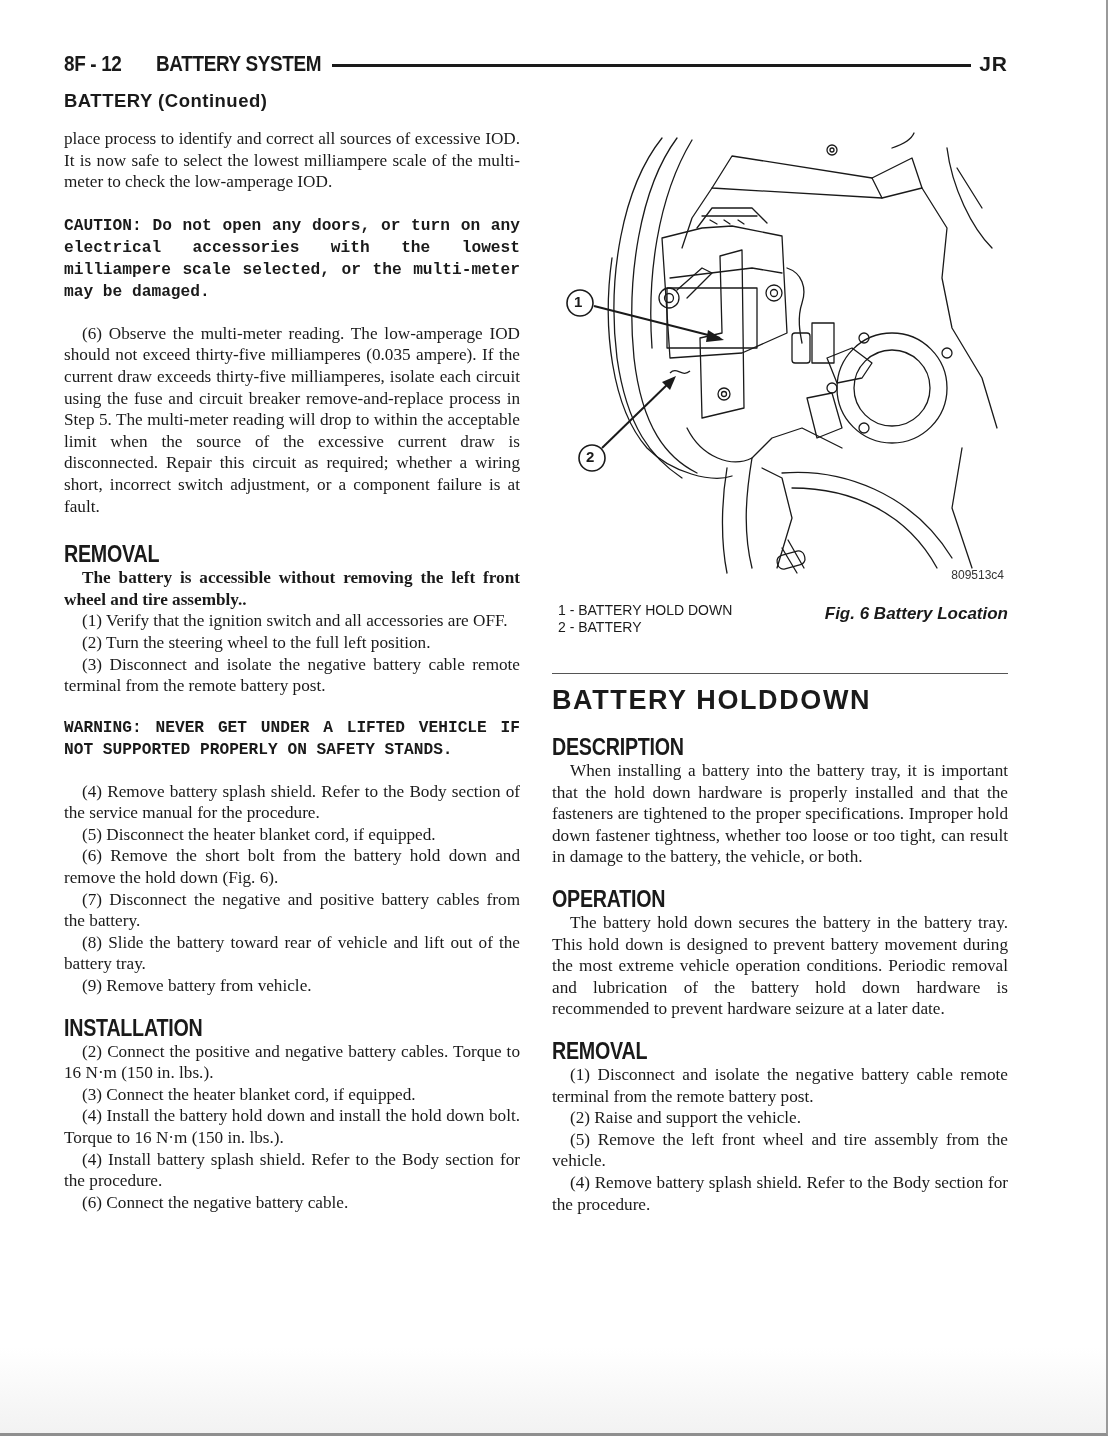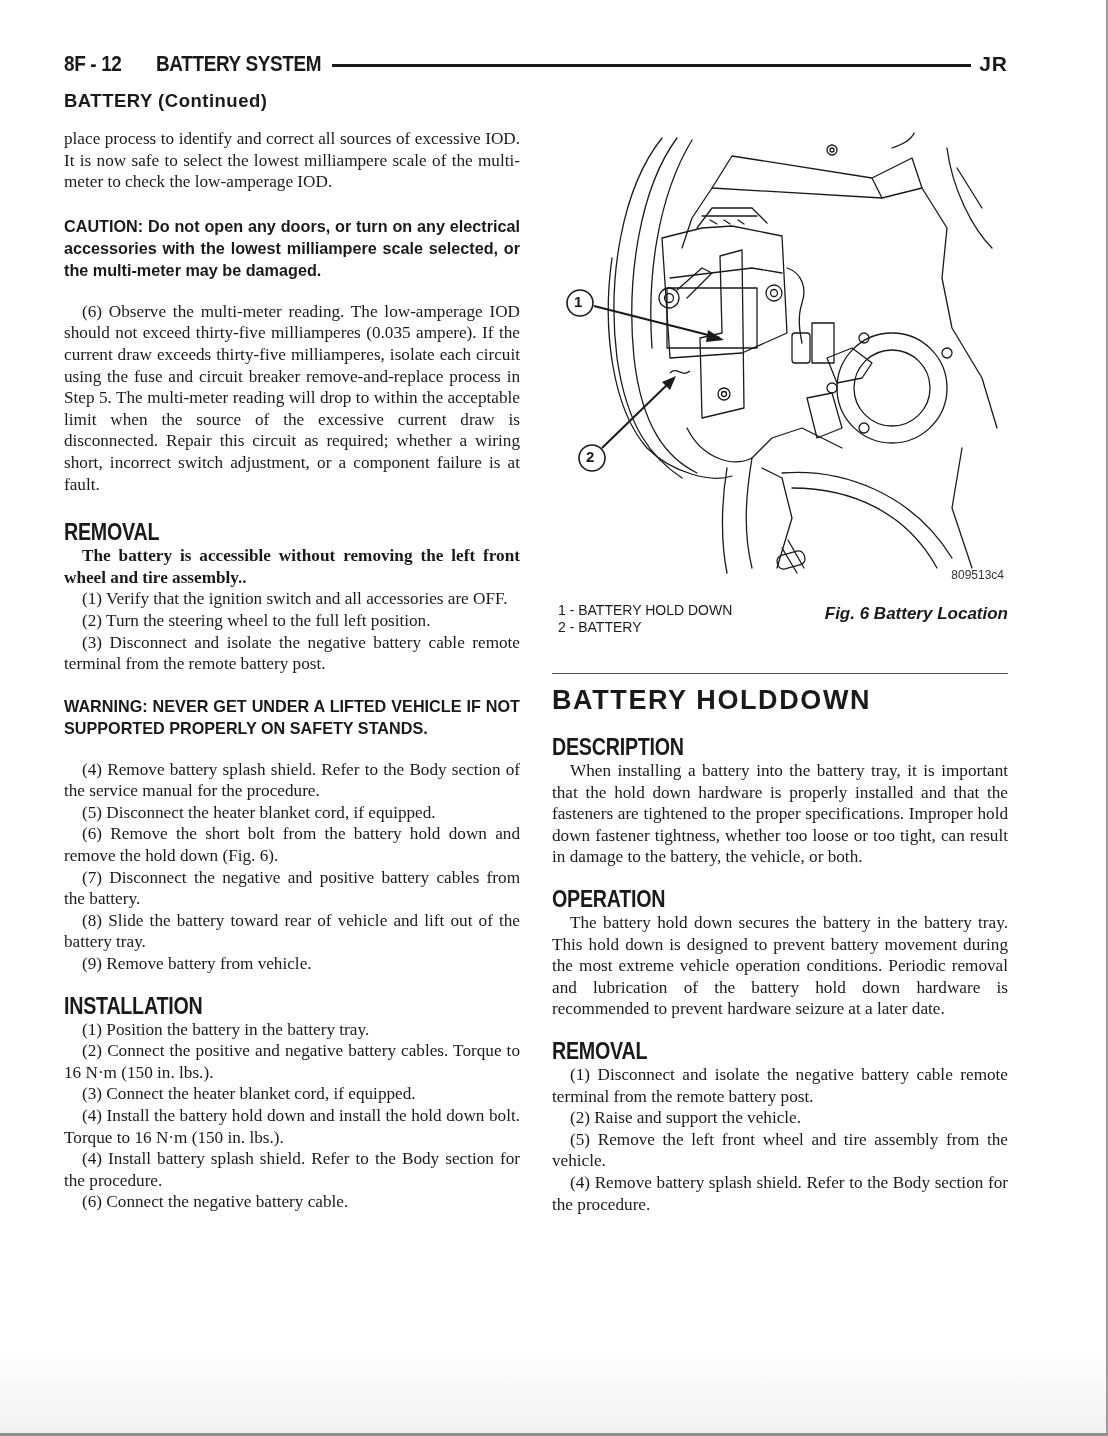--- a/index.html
+++ b/index.html
@@ -34,21 +34,21 @@
 
   .col { position: absolute; }
   .col-left { left: 64px; top: 128px; width: 456px; }
 
   p.body {
     margin: 0; font-size: 17.2px; line-height: 21.6px; text-align: justify; text-align-last: left;
   }
   p.indent { text-indent: 18px; }
   p.bolds { font-weight: bold; }
   .note {
-    font-family: Liberation Sans, sans-serif; font-weight: bold;
+    font-family: Liberation Mono, monospace; font-weight: bold;
     font-size: 16.2px; line-height: 22px; text-align: justify; text-align-last: left; margin: 0;
   }
   h2.sec {
     margin: 0; font-family: "Liberation Sans", "DejaVu Sans", sans-serif; font-weight: bold;
     font-size: 24px; transform: scaleX(0.82); transform-origin: left center; letter-spacing: -0.3px;
     height: 26px; line-height: 26px;
   }
   h1.big {
     margin: 0; font-family: "Liberation Sans", "DejaVu Sans", sans-serif; font-weight: 900;
     font-size: 27px; letter-spacing: 1.6px; line-height: 32px;
@@ -96,21 +96,20 @@
     <div style="height:20px"></div>
     <p class="body indent">(4) Remove battery splash shield. Refer to the Body section of the service manual for the procedure.</p>
     <p class="body indent">(5) Disconnect the heater blanket cord, if equipped.</p>
     <p class="body indent">(6) Remove the short bolt from the battery hold down and remove the hold down (Fig. 6).</p>
     <p class="body indent">(7) Disconnect the negative and positive battery cables from the battery.</p>
     <p class="body indent">(8) Slide the battery toward rear of vehicle and lift out of the battery tray.</p>
     <p class="body indent">(9) Remove battery from vehicle.</p>
 
     <div style="height:18px"></div>
     <h2 class="sec">INSTALLATION</h2>
-    <p class="body indent">(1) Position the battery in the battery tray.</p>
     <p class="body indent">(2) Connect the positive and negative battery cables. Torque to 16 N·m (150 in. lbs.).</p>
     <p class="body indent">(3) Connect the heater blanket cord, if equipped.</p>
     <p class="body indent">(4) Install the battery hold down and install the hold down bolt. Torque to 16 N·m (150 in. lbs.).</p>
     <p class="body indent">(4) Install battery splash shield. Refer to the Body section for the procedure.</p>
     <p class="body indent">(6) Connect the negative battery cable.</p>
   </div>
 
   <div class="figure">
     <svg width="456" height="460" viewBox="0 0 456 460" fill="none" stroke="#1a1a1a" stroke-width="1.3" stroke-linejoin="round" stroke-linecap="round">
 

